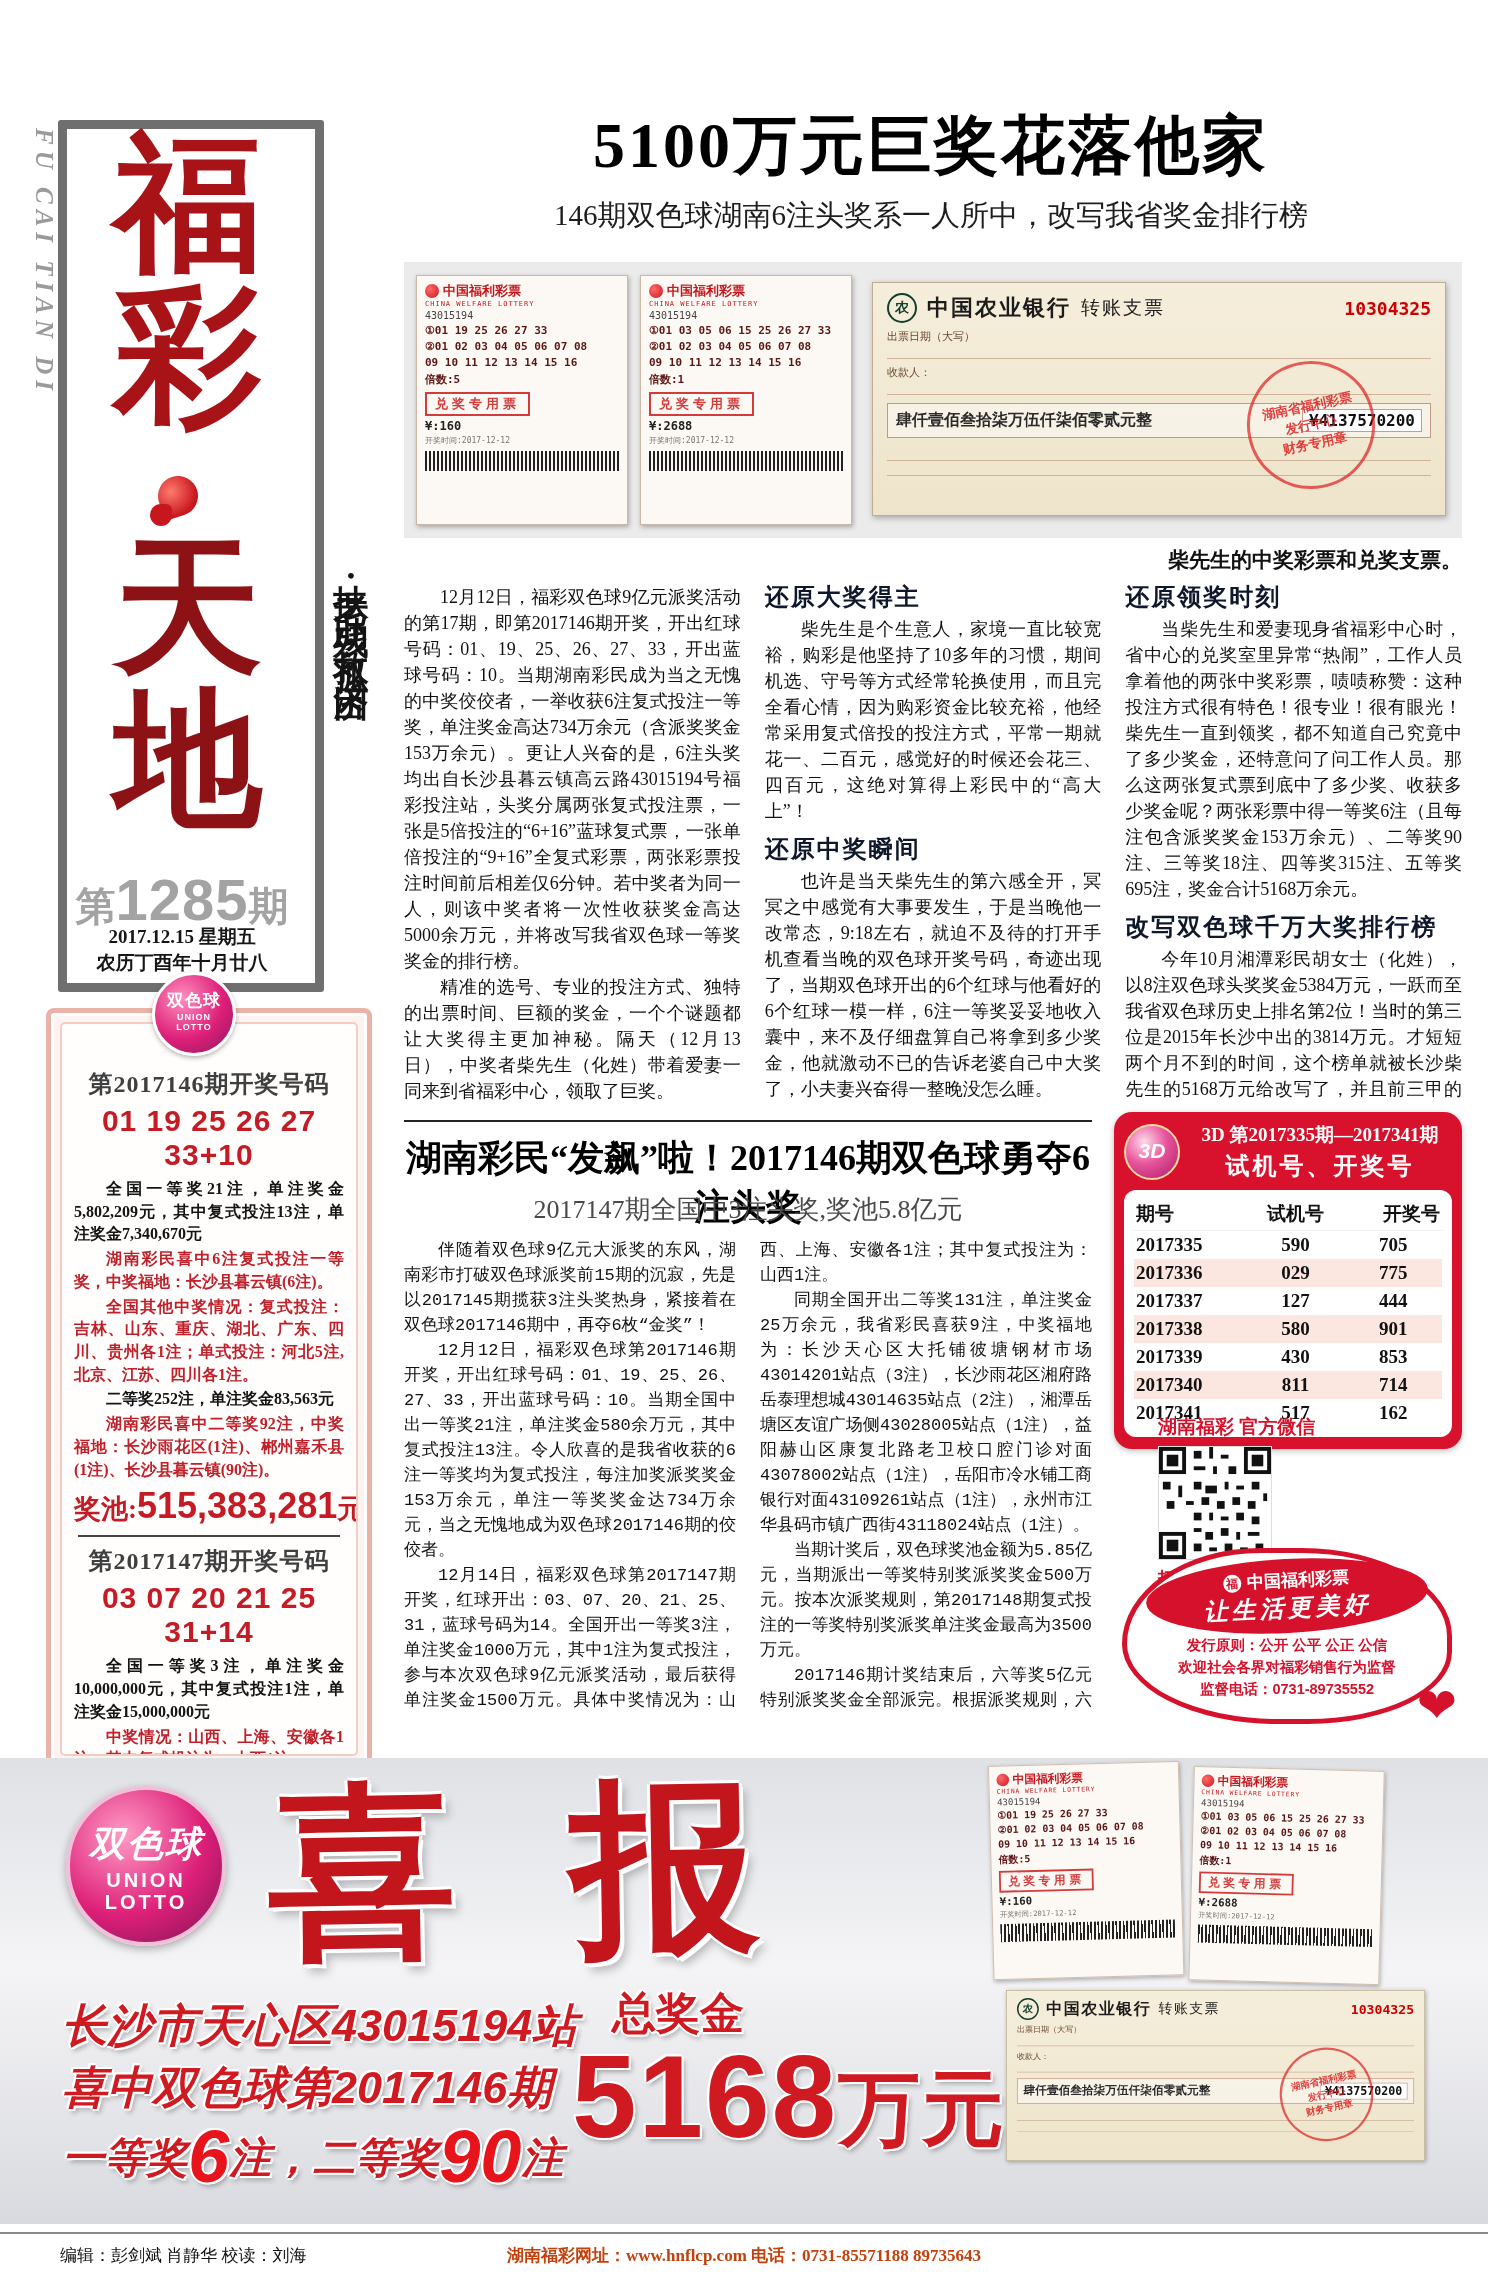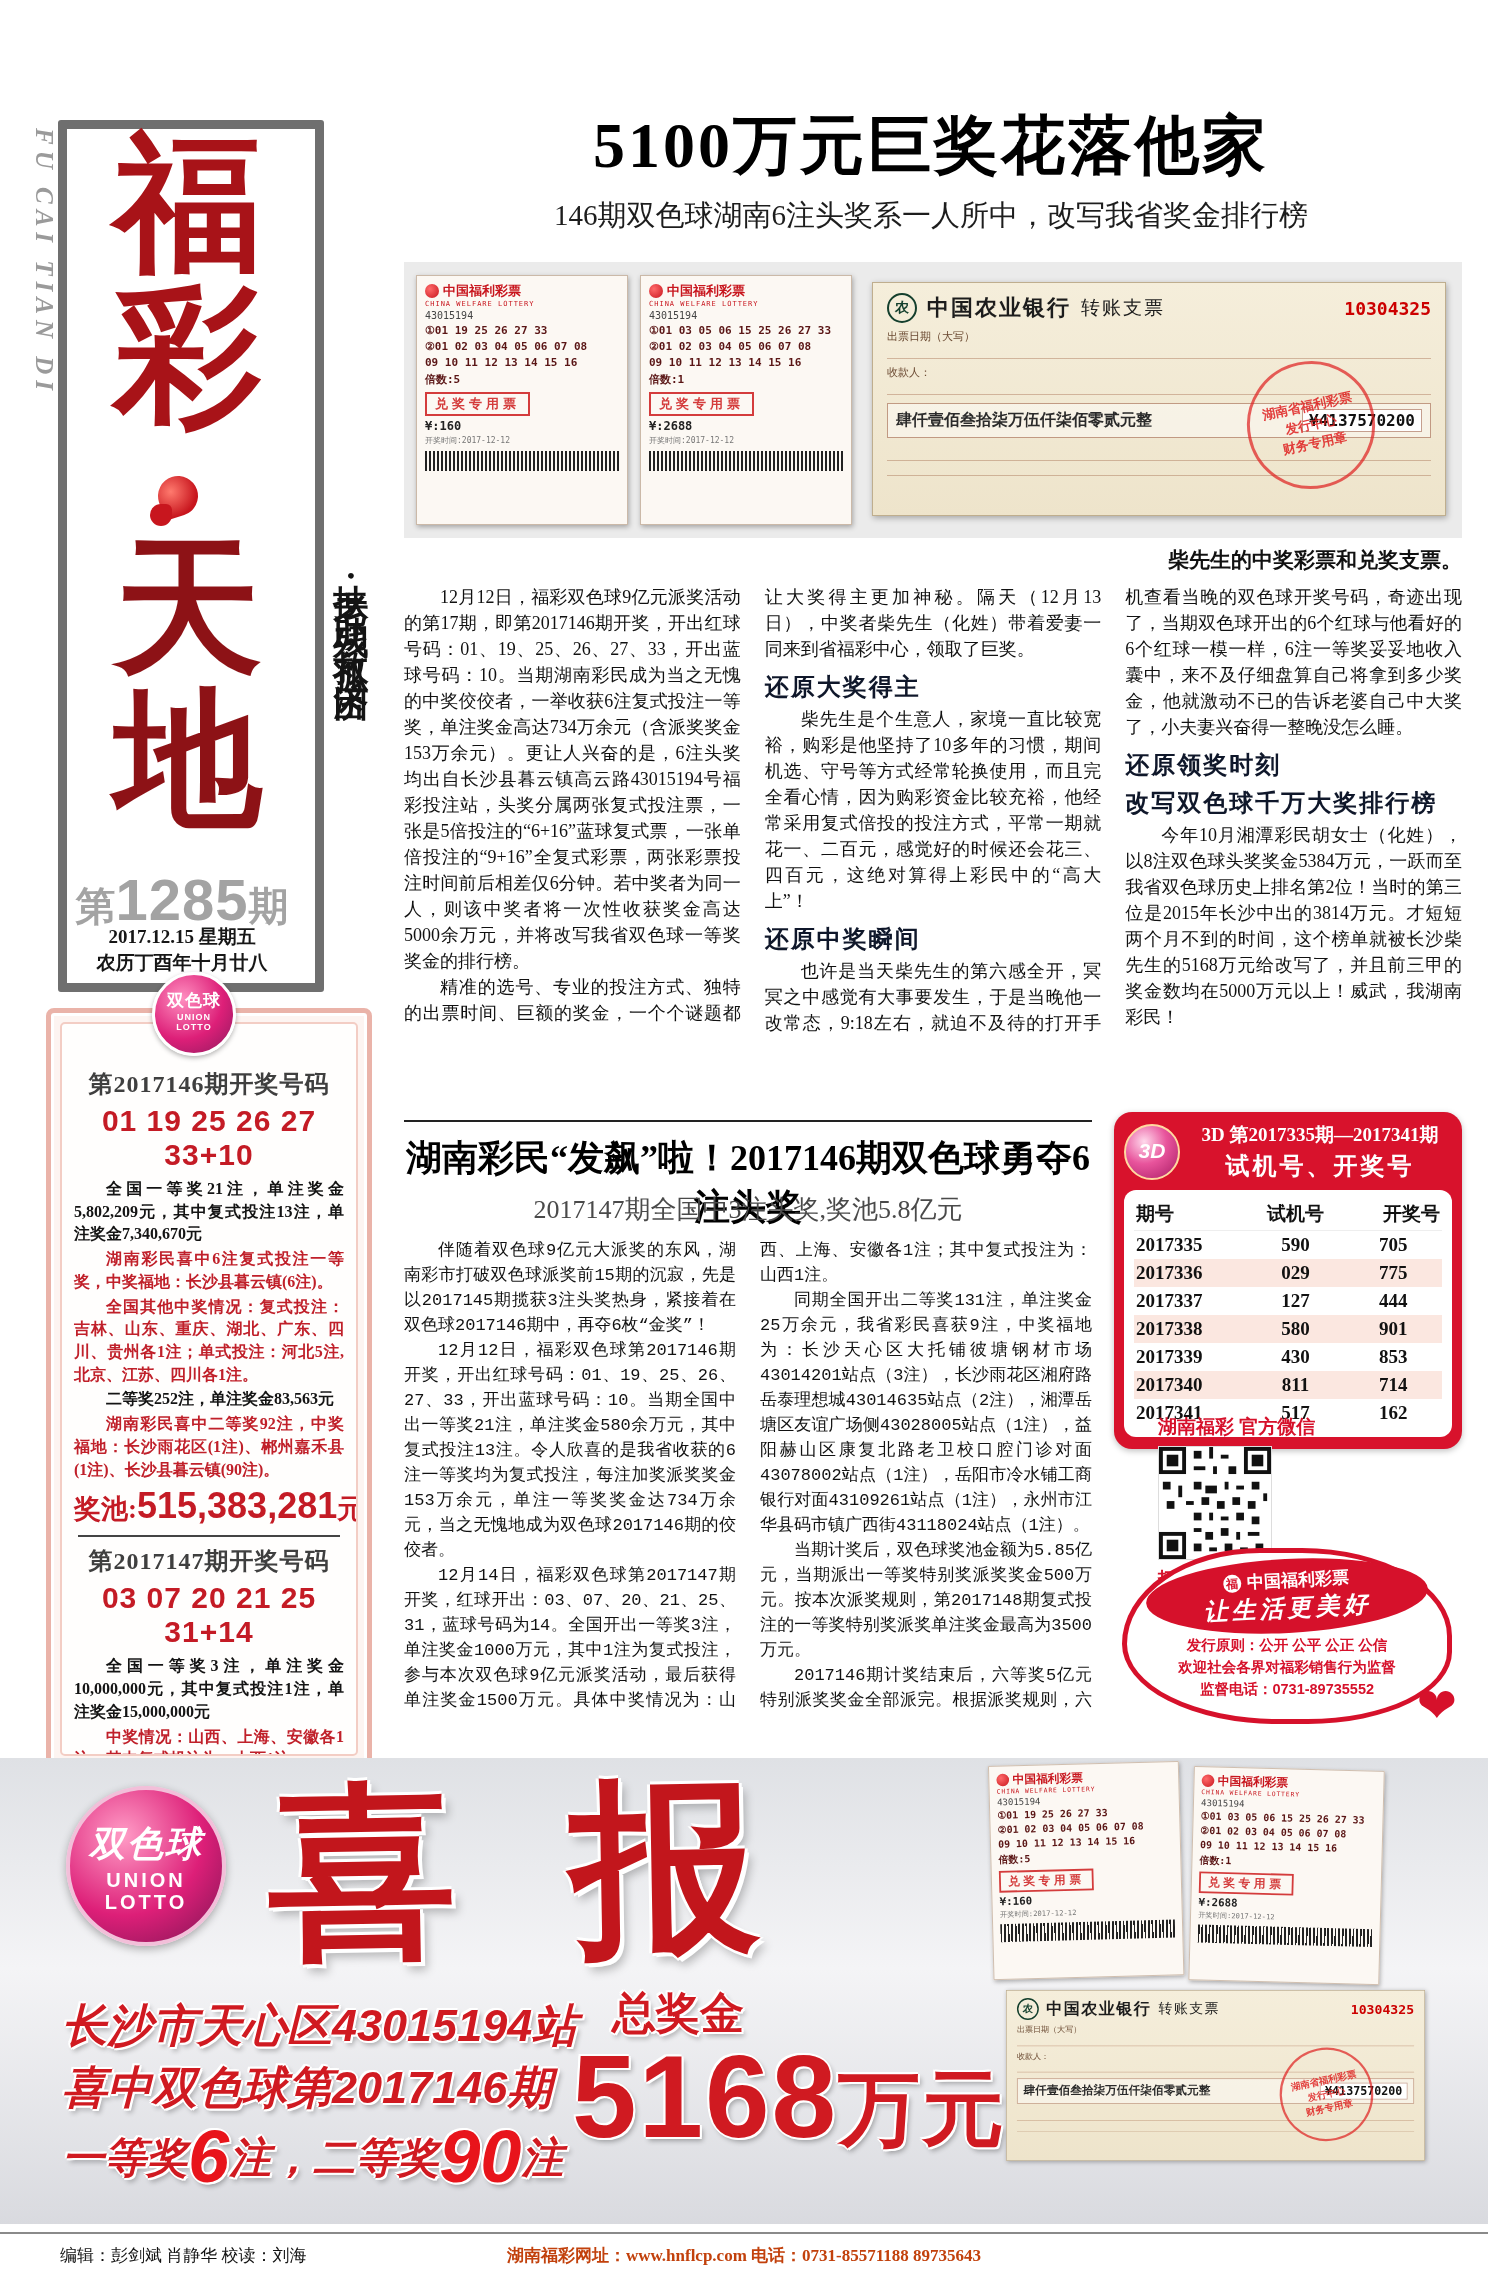--- a/index.html
+++ b/index.html
@@ -256,20 +256,21 @@
   <div class="abs caption">柴先生的中奖彩票和兑奖支票。</div>
 
   <div class="abs art1">
       <p class="art-p">12月12日，福彩双色球9亿元派奖活动的第17期，即第2017146期开奖，开出红球号码：01、19、25、26、27、33，开出蓝球号码：10。当期湖南彩民成为当之无愧的中奖佼佼者，一举收获6注复式投注一等奖，单注奖金高达734万余元（含派奖奖金153万余元）。更让人兴奋的是，6注头奖均出自长沙县暮云镇高云路43015194号福彩投注站，头奖分属两张复式投注票，一张是5倍投注的“6+16”蓝球复式票，一张单倍投注的“9+16”全复式彩票，两张彩票投注时间前后相差仅6分钟。若中奖者为同一人，则该中奖者将一次性收获奖金高达5000余万元，并将改写我省双色球一等奖奖金的排行榜。</p>
       <p class="art-p">精准的选号、专业的投注方式、独特的出票时间、巨额的奖金，一个个谜题都让大奖得主更加神秘。隔天（12月13日），中奖者柴先生（化姓）带着爱妻一同来到省福彩中心，领取了巨奖。</p>
       <h3 class="art-h">还原大奖得主</h3>
       <p class="art-p">柴先生是个生意人，家境一直比较宽裕，购彩是他坚持了10多年的习惯，期间机选、守号等方式经常轮换使用，而且完全看心情，因为购彩资金比较充裕，他经常采用复式倍投的投注方式，平常一期就花一、二百元，感觉好的时候还会花三、四百元，这绝对算得上彩民中的“高大上”！</p>
       <h3 class="art-h">还原中奖瞬间</h3>
       <p class="art-p">也许是当天柴先生的第六感全开，冥冥之中感觉有大事要发生，于是当晚他一改常态，9:18左右，就迫不及待的打开手机查看当晚的双色球开奖号码，奇迹出现了，当期双色球开出的6个红球与他看好的6个红球一模一样，6注一等奖妥妥地收入囊中，来不及仔细盘算自己将拿到多少奖金，他就激动不已的告诉老婆自己中大奖了，小夫妻兴奋得一整晚没怎么睡。</p>
       <h3 class="art-h">还原领奖时刻</h3>
+      <p class="art-p">当柴先生和爱妻现身省福彩中心时，省中心的兑奖室里异常“热闹”，工作人员拿着他的两张中奖彩票，啧啧称赞：这种投注方式很有特色！很专业！很有眼光！柴先生一直到领奖，都不知道自己究竟中了多少奖金，还特意问了问工作人员。那么这两张复式票到底中了多少奖、收获多少奖金呢？两张彩票中得一等奖6注（且每注包含派奖奖金153万余元）、二等奖90注、三等奖18注、四等奖315注、五等奖695注，奖金合计5168万余元。</p>
       <h3 class="art-h">改写双色球千万大奖排行榜</h3>
       <p class="art-p">今年10月湘潭彩民胡女士（化姓），以8注双色球头奖奖金5384万元，一跃而至我省双色球历史上排名第2位！当时的第三位是2015年长沙中出的3814万元。才短短两个月不到的时间，这个榜单就被长沙柴先生的5168万元给改写了，并且前三甲的奖金数均在5000万元以上！威武，我湖南彩民！</p>
     </div>
 
   <div class="abs divider"></div>
   <h2 class="abs hl2" style="margin:0;">湖南彩民“发飙”啦！2017146期双色球勇夺6注头奖</h2>
   <div class="abs sub2">2017147期全国中3注头奖,奖池5.8亿元</div>
   <div class="abs art2">
       <p class="art-p">伴随着双色球9亿元大派奖的东风，湖南彩市打破双色球派奖前15期的沉寂，先是以2017145期揽获3注头奖热身，紧接着在双色球2017146期中，再夺6枚“金奖”！</p>
       <p class="art-p">12月12日，福彩双色球第2017146期开奖，开出红球号码：01、19、25、26、27、33，开出蓝球号码：10。当期全国中出一等奖21注，单注奖金580余万元，其中复式投注13注。令人欣喜的是我省收获的6注一等奖均为复式投注，每注加奖派奖奖金153万余元，单注一等奖奖金达734万余元，当之无愧地成为双色球2017146期的佼佼者。</p>

